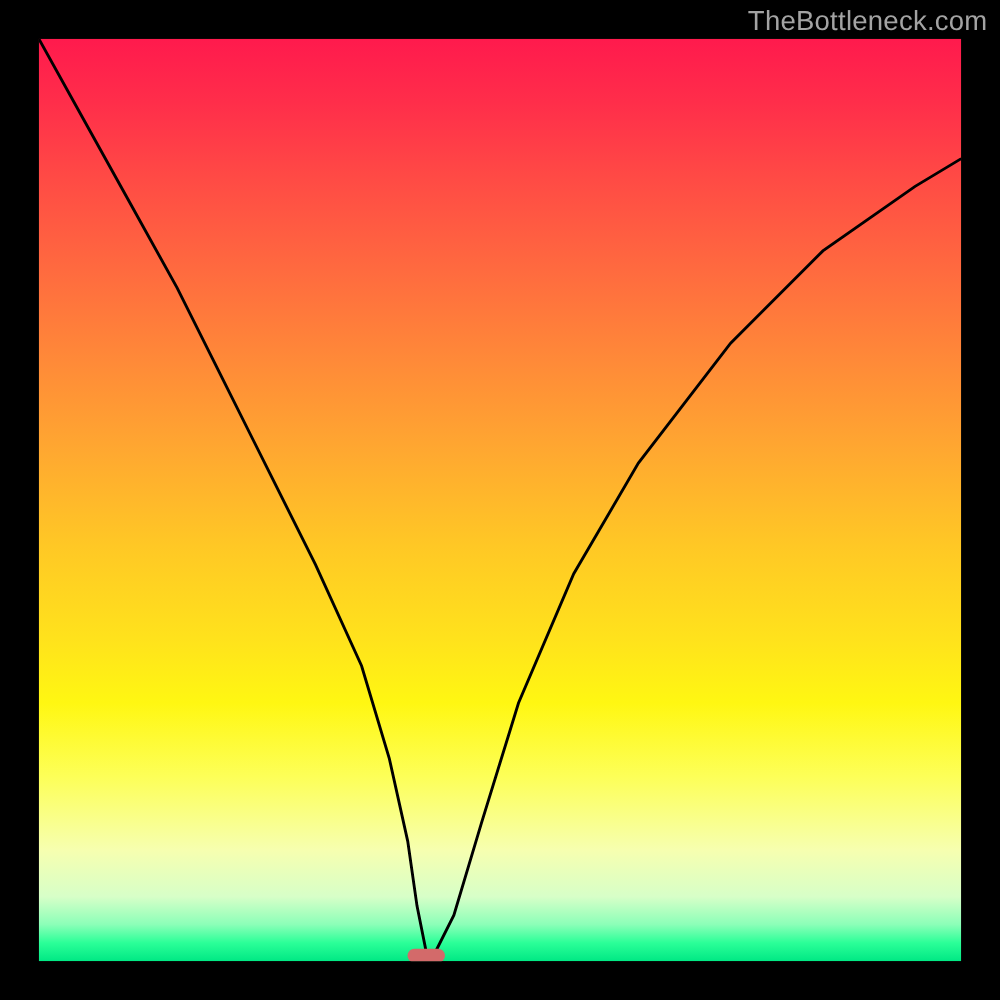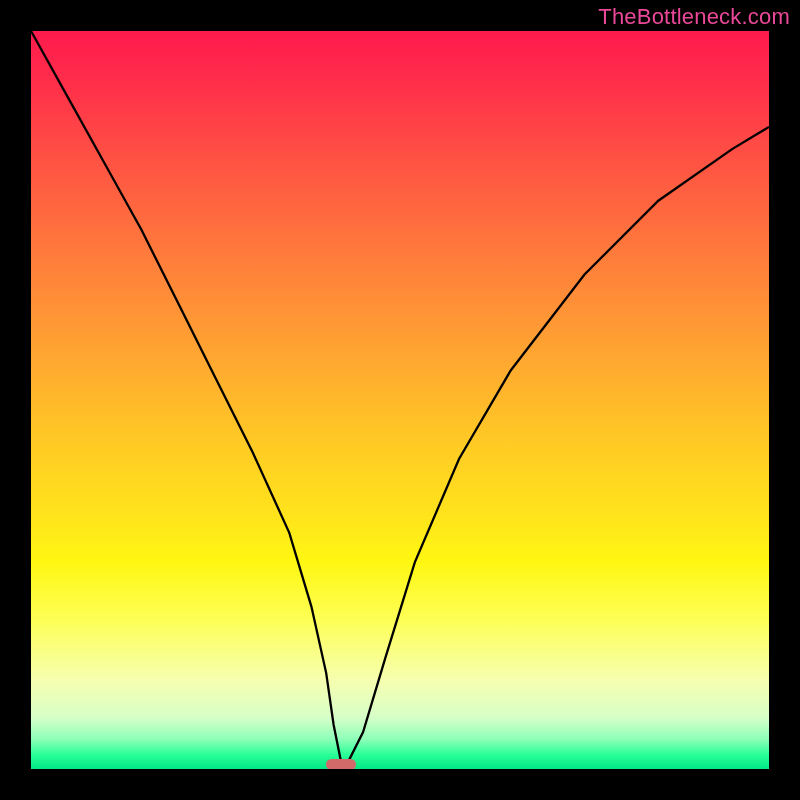--- a/index.html
+++ b/index.html
@@ -14,21 +14,21 @@
   .outer {
     position: relative;
     width: 800px;
     height: 800px;
     background: #000;
   }
   .watermark {
     position: absolute;
     top: 4px;
     right: 10px;
-    color: #ec4899;
+    color: #a3a3a3;
     font-size: 22px;
     font-weight: 500;
     z-index: 5;
     letter-spacing: 0.2px;
     margin-left: 36px;
   }
   .plot {
     position: absolute;
     left: 31px;
     top: 31px;

